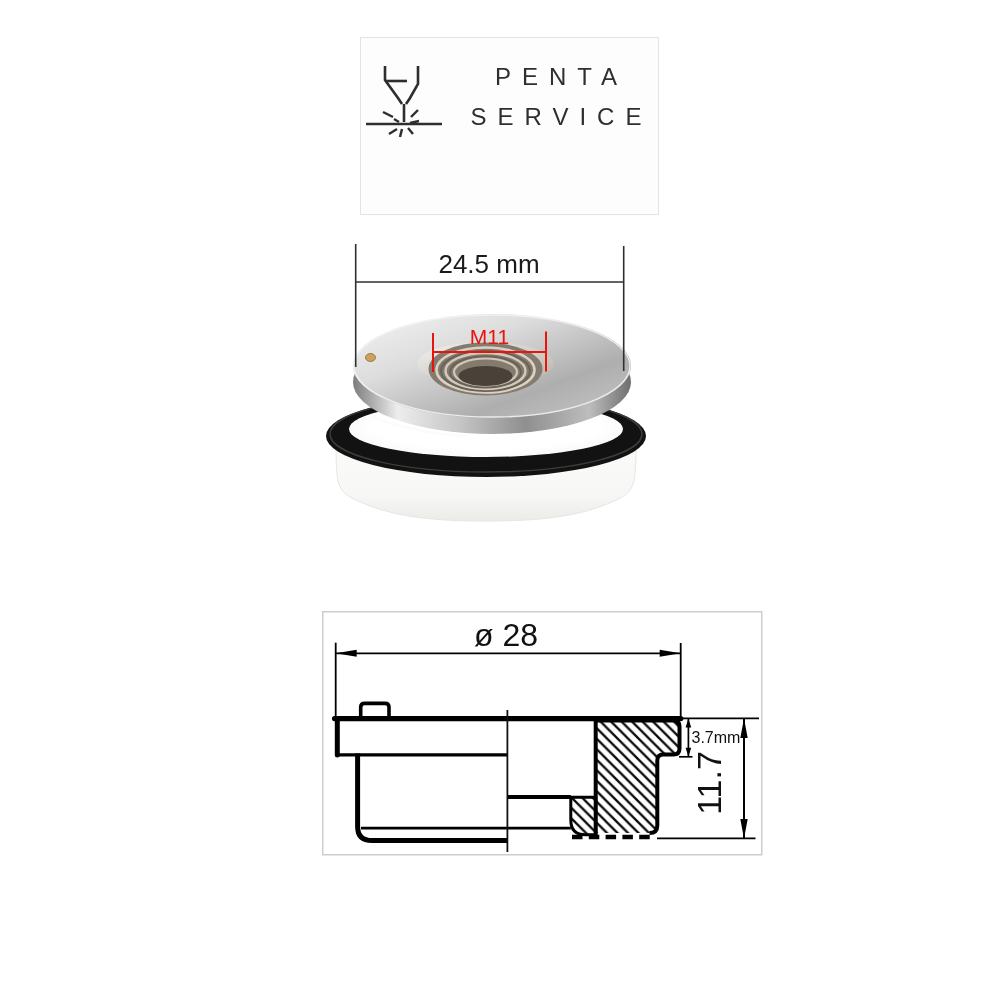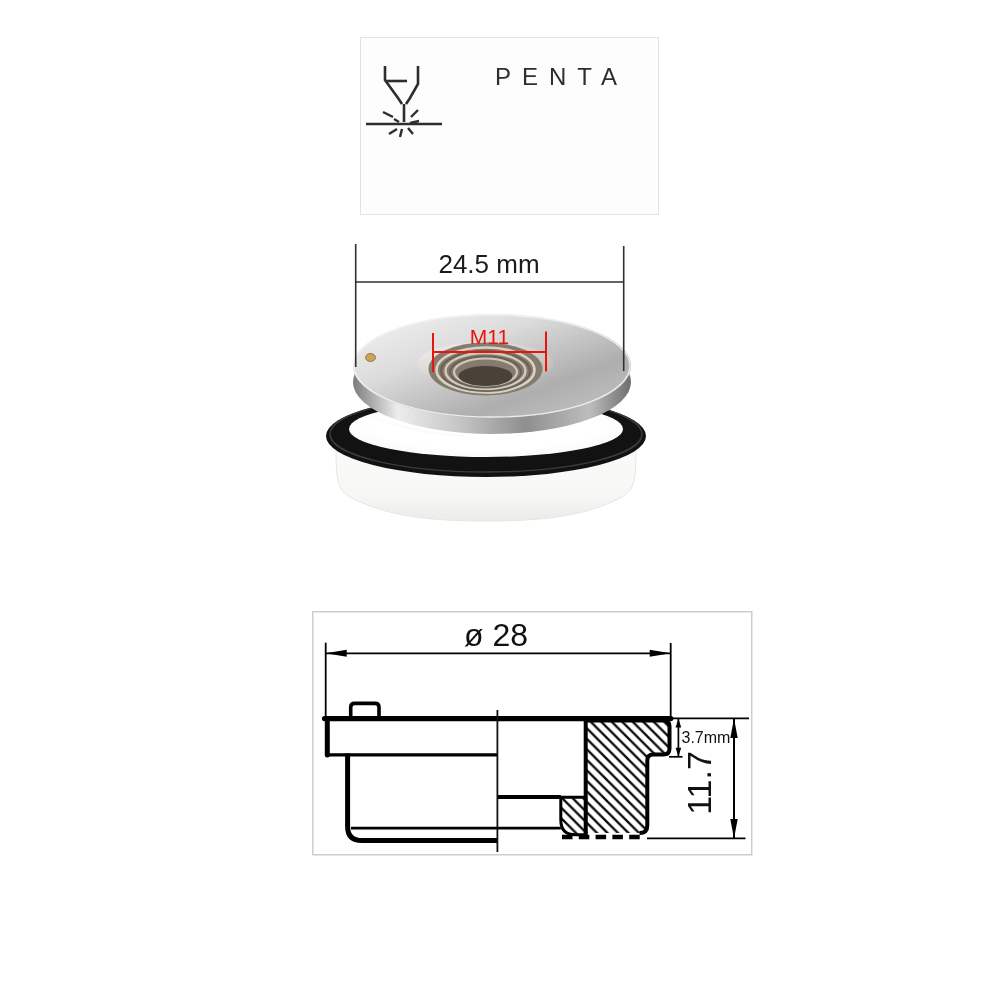--- a/index.html
+++ b/index.html
@@ -11,21 +11,21 @@
   .logo{position:absolute;left:338px;top:37px;width:299px;height:178px;
         background:#fdfdfd;border:1px solid #e3e3e3;box-sizing:border-box;margin-left:22px;}
   .logo-icon{position:absolute;left:2px;top:20px;}
   .logo-text{position:absolute;left:92px;top:19px;width:206px;}
   .logo-text .row{height:40px;display:flex;align-items:center;justify-content:center;}
   .logo-text .word{font-size:24px;letter-spacing:11px;padding-left:11px;
                    color:#2e2e2e;white-space:nowrap;}
 
   
   .photo-wrap{position:absolute;left:298px;top:230px;width:380px;height:300px;}
-  .drawing-wrap{position:absolute;left:312px;top:611px;width:441px;height:245px;}
+  .drawing-wrap{position:absolute;left:322px;top:611px;width:441px;height:245px;}
   svg text{font-family:"Liberation Sans", sans-serif;}
 </style>
 </head>
 <body>
 
 <div class="page">
 
   <header class="logo">
     <svg class="logo-icon" width="85" height="90" viewBox="0 0 85 90">
       <g stroke="#2e2e2e" stroke-width="2.6" fill="none">
@@ -41,20 +41,23 @@
         <path d="M55,52 L48,59"></path>
         <path d="M56,63 L47,65"></path>
         <path d="M26,76 L34,71"></path>
         <path d="M37,79 L39,71"></path>
         <path d="M50,76 L45,70"></path>
       </g>
     </svg>
     <div class="logo-text">
       <div class="row">
           <span class="word">PENTA</span>
+        </div>
+      <div class="row">
+          <span class="word">SERVICE</span>
         </div>
     </div>
   </header>
 
   <figure class="photo-wrap" style="margin:0">
     <svg width="380" height="300" viewBox="0 0 380 300">
       <defs>
         <linearGradient id="gMetalTop" x1="0" y1="0" x2="1" y2="1">
           <stop offset="0" stop-color="#f4f4f4"></stop>
           <stop offset="0.35" stop-color="#dcdcdc"></stop>

